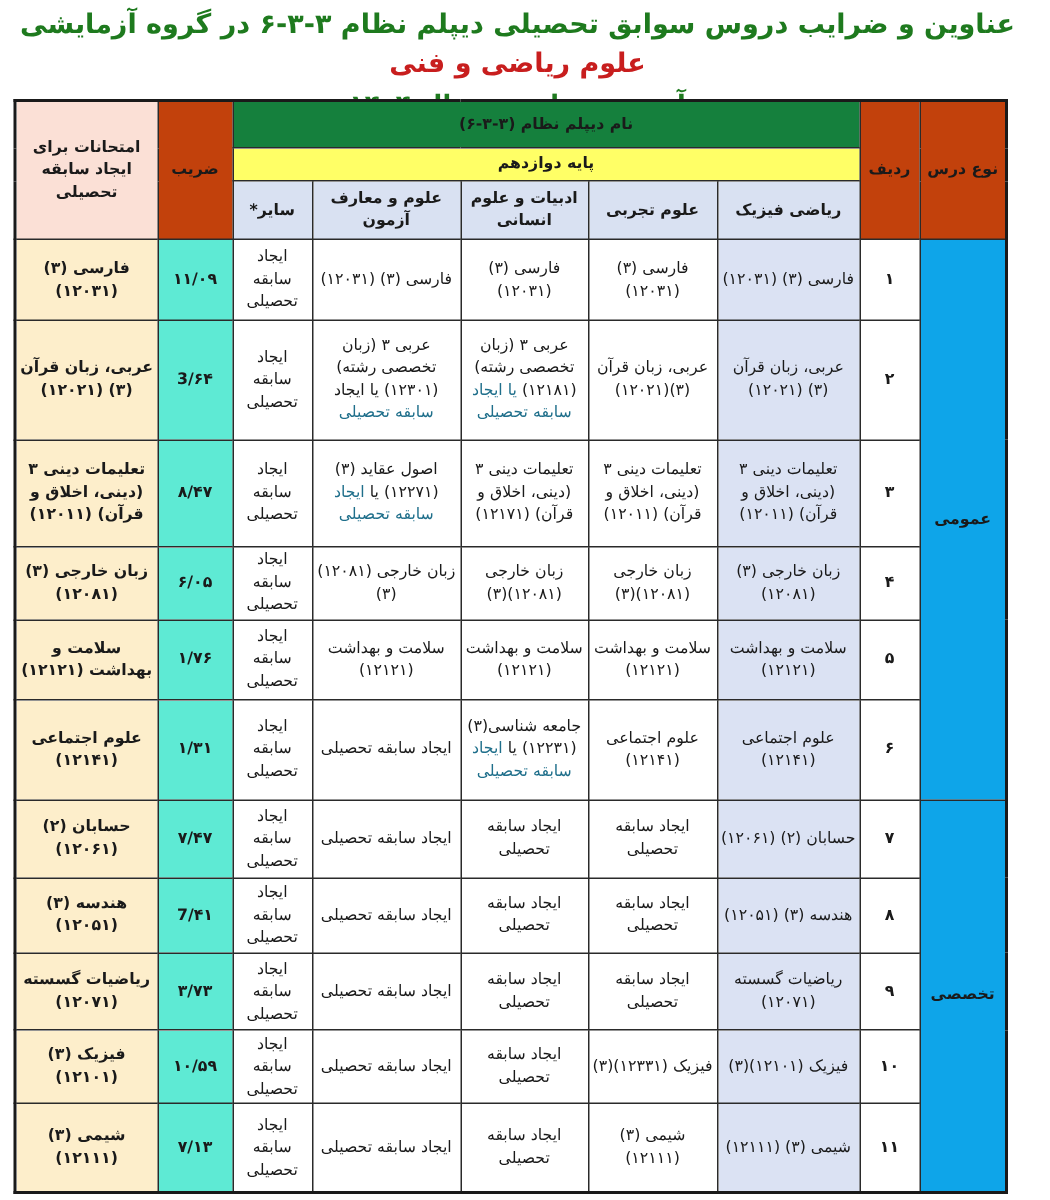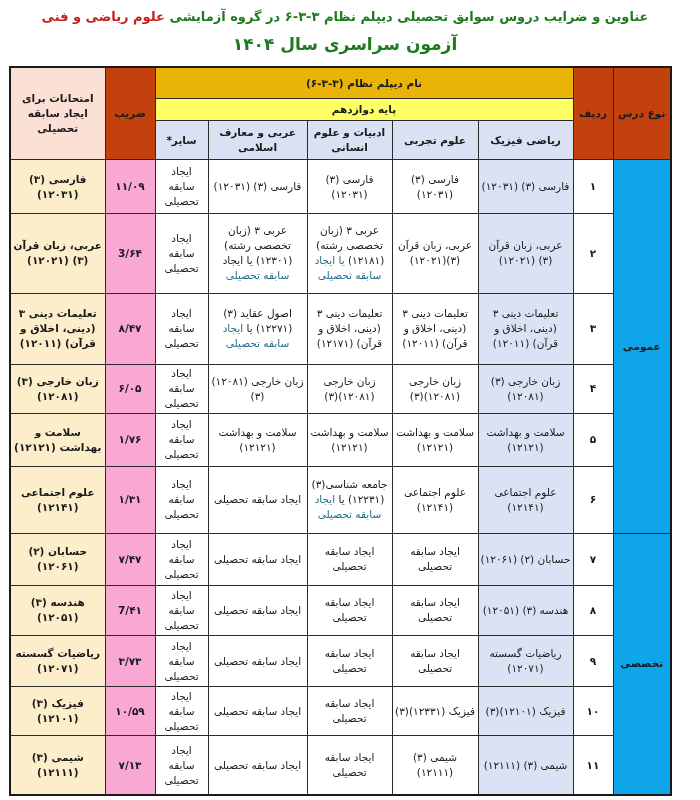--- a/index.html
+++ b/index.html
@@ -1,35 +1,35 @@
 <!DOCTYPE html>
 <html><head>
 <meta charset="utf-8">
 <style>
   html, body { margin: 0; padding: 0; background: #ffffff; }
   body { width: 700px; height: 800px; position: relative; overflow: hidden;
          font-family: "DejaVu Sans", sans-serif; }
   .title-wrap { position: absolute; top: 4px; left: 0; width: 690px; text-align: center; direction: rtl; }
-  .title-line1 { font-size: 13px; font-weight: bold; color: #1e7a1e; line-height: 26px; }
+  .title-line1 { font-size: 18px; font-weight: bold; color: #1e7a1e; line-height: 26px; }
   .title-line1 .accent { color: #c81e1e; }
   .title-line2 { font-size: 17px; font-weight: bold; color: #1e7a1e; line-height: 26px; margin-top: 1px; }
 
   table.main { position: absolute; top: 66px; left: 9px; width: 661px; height: 730px;
                border-collapse: collapse; direction: rtl; table-layout: fixed;
                border: 2px solid #1a1a1a; }
   table.main td { border: 1px solid #2a2a2a; text-align: center; vertical-align: middle;
                   font-size: 10.5px; line-height: 15px; color: #1a1a1a; padding: 0 2px; overflow: hidden; }
   td.hdr-blue { background: #c2410c; font-weight: bold; font-size: 11.5px; }
   td.hdr-light { background: #d9e1f2; font-weight: bold; font-size: 11px; }
   td.hdr-yellow { background: #ffff66; font-weight: bold; font-size: 11.5px; text-align: right; padding-right: 12px; }
-  td.hdr-top { background: #eab308; font-weight: bold; font-size: 11.5px; text-align: right; padding-right: 12px; }
+  td.hdr-top { background: #15803d; font-weight: bold; font-size: 11.5px; text-align: right; padding-right: 12px; }
   td.hdr-pink { background: #fbe0d6; font-weight: bold; font-size: 12px; line-height: 18px; margin-left: 44px; }
   td.hdr-red { color: #c81e1e; }
   td.col-math { background: #dbe2f3; }
-  td.col-coef { background: #f9a8d4; font-weight: bold; font-size: 11px; }
+  td.col-coef { background: #5eead4; font-weight: bold; font-size: 11px; }
   td.col-exam { background: #fdeecb; font-weight: bold; }
   td.col-row { background: #ffffff; font-weight: bold; font-size: 13px; }
   td.col-type { background: #0ea5e9; font-weight: bold; font-size: 12px; }
   td.plain { background: #ffffff; }
   td.other { color: #555555; font-size: 10px; line-height: 14px; }
   .teal { color: #1f6f8b; }
   .grey { color: #555; }
   td.thick-top { border-top: 2px solid #1a1a1a; }
 </style>
 </head>
@@ -63,21 +63,21 @@
     <td class="hdr-blue" rowspan="3">ضریب</td>
     <td class="hdr-pink" rowspan="3">امتحانات برای ایجاد سابقه تحصیلی</td>
   </tr>
   <tr style="height:22px">
     <td class="hdr-yellow" colspan="5">پایه دوازدهم</td>
   </tr>
   <tr style="height:38px">
     <td class="hdr-light hdr-red">ریاضی فیزیک</td>
     <td class="hdr-light">علوم تجربی</td>
     <td class="hdr-light">ادبیات و علوم انسانی</td>
-    <td class="hdr-light">عربی و معارف اسلامی</td>
+    <td class="hdr-light">علوم و معارف آزمون</td>
     <td class="hdr-light">سایر*</td>
   </tr>
 
   <tr style="height:53px">
     <td class="col-type" rowspan="6">عمومی</td>
     <td class="col-row">۱</td>
     <td class="col-math">فارسی (۳) (۱۲۰۳۱)</td>
     <td class="plain">فارسی (۳) (۱۲۰۳۱)</td>
     <td class="plain">فارسی (۳) (۱۲۰۳۱)</td>
     <td class="plain">فارسی (۳) (۱۲۰۳۱)</td>

